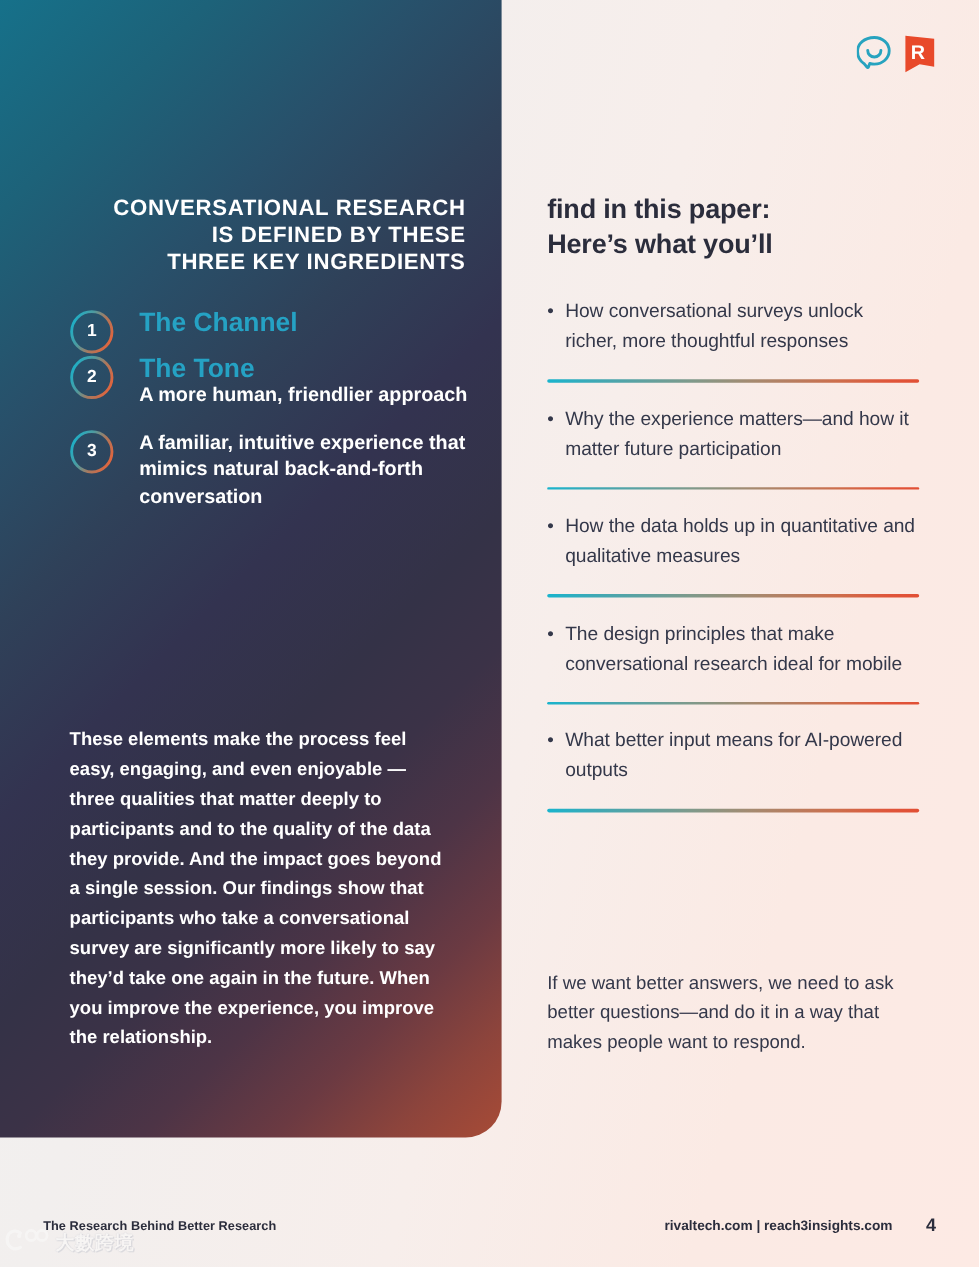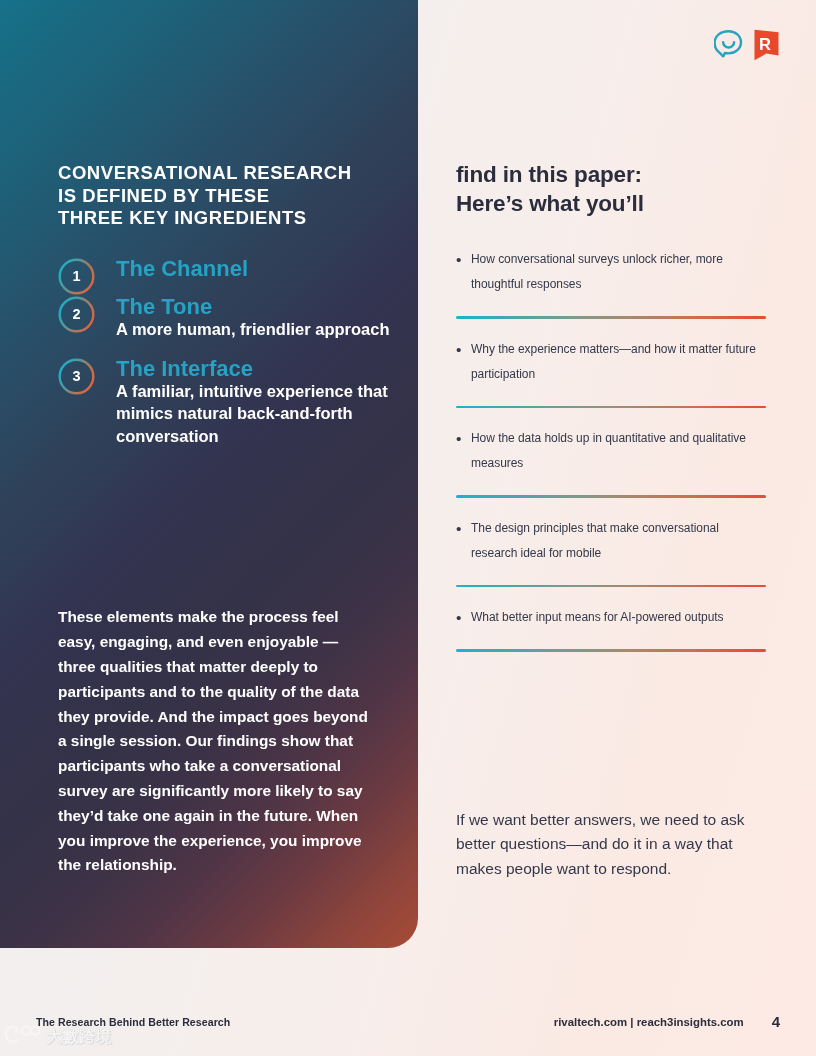--- a/index.html
+++ b/index.html
@@ -64,20 +64,21 @@
     position: absolute;
     top: 162px;
     left: 0;
     width: 330px;
     color: #ffffff;
     font-size: 18.5px;
     font-weight: 700;
     letter-spacing: 0.55px;
     line-height: 22.5px;
     text-transform: uppercase;
+    text-align: right;
   }
   .panel-title .tl { display: block; }
 
   
   .ingredients {
     position: absolute;
     top: 258px;
     left: 0;
     width: 340px;
   }
@@ -169,21 +170,21 @@
     flex: 0 0 auto;
     width: 15px;
     color: #34384a;
     font-size: 15.5px;
     line-height: 25px;
     text-align: left;
   }
   .toc-text {
     flex: 1 1 auto;
     color: #34384a;
-    font-size: 12px;
+    font-size: 16px;
     line-height: 25px;
     letter-spacing: -0.05px;
   }
   .divider {
     height: 2.6px;
     margin: 19px 0 18px 0;
     border-radius: 2px;
     background: linear-gradient(90deg,
       #19b4cd 0%,
       #3fa8b4 13%,
@@ -326,21 +327,20 @@
                   <stop offset="0%" stop-color="#1bb0c9"></stop>
                   <stop offset="35%" stop-color="#4f9a9e"></stop>
                   <stop offset="62%" stop-color="#a8795f"></stop>
                   <stop offset="100%" stop-color="#e4633b"></stop>
                 </linearGradient>
               </defs>
               <circle cx="18.5" cy="18.5" r="16.8" fill="none" stroke="url(#ringgrad3)" stroke-width="2.4"></circle>
             </svg>
             <span class="num-text">3</span>
           </div>
-          <p class="ing-title">The Interface</p>
           <p class="ing-desc">A familiar, intuitive experience that mimics natural back-and-forth conversation</p>
         </div>
 
       </div>
 
       <p class="panel-para">These elements make the process feel easy, engaging, and even enjoyable — three qualities that matter deeply to participants and to the quality of the data they provide. And the impact goes beyond a single session. Our findings show that participants who take a conversational survey are significantly more likely to say they’d take one again in the future. When you improve the experience, you improve the relationship.</p>
 
     </div>
   </div>
 

